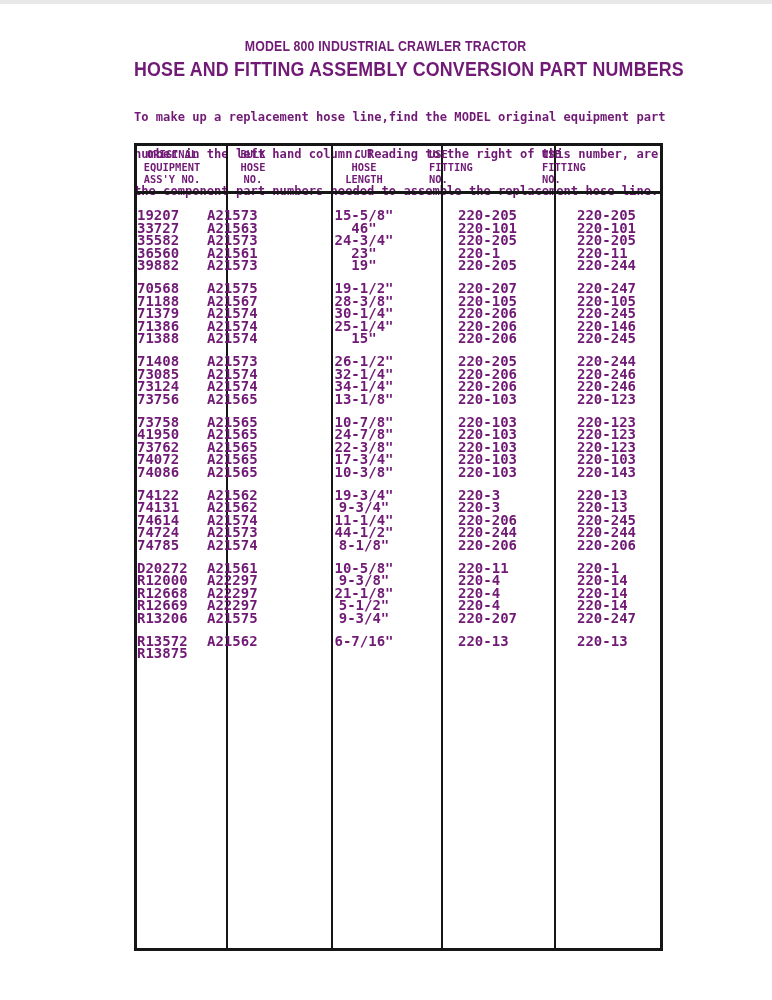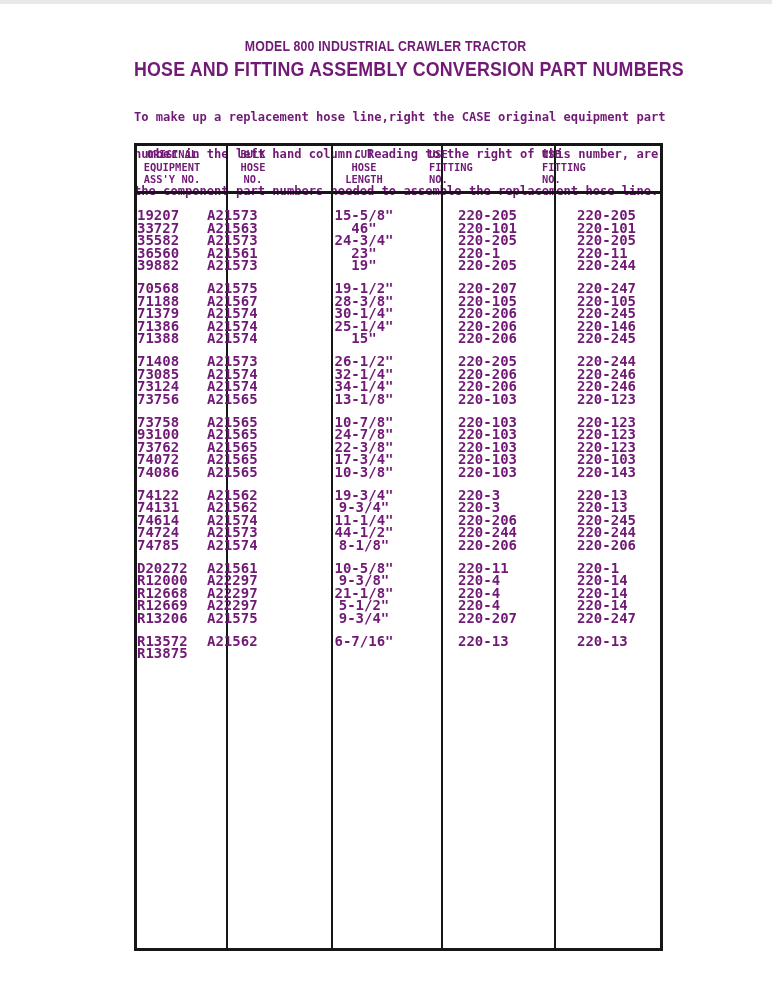--- a/index.html
+++ b/index.html
@@ -66,21 +66,21 @@
 
 <div class="page">
 
   <div class="model-line">
     <span>MODEL 800 INDUSTRIAL CRAWLER TRACTOR</span>
   </div>
 
   <div class="main-title">HOSE AND FITTING ASSEMBLY CONVERSION PART NUMBERS</div>
 
   <div class="intro">
-    <div>To make up a replacement hose line,right the CASE original equipment part</div>
+    <div>To make up a replacement hose line,find the MODEL original equipment part</div>
     <div>number in the left hand column. Reading to the right of this number, are</div>
     <div>the component part numbers needed to assemble the replacement hose line.</div>
   </div>
 
   <div class="ptable">
     <div class="vline v1"></div>
     <div class="vline v2"></div>
     <div class="vline v3"></div>
     <div class="vline v4"></div>
     <div class="hrule"></div>
@@ -220,21 +220,21 @@
         </div>
         <div class="group">
           <div class="trow">
             <span class="cell c1">73758</span>
             <span class="cell c2">A21565</span>
             <span class="cell c3">10-7/8"</span>
             <span class="cell c4">220-103</span>
             <span class="cell c5">220-123</span>
           </div>
           <div class="trow">
-            <span class="cell c1">93100</span>
+            <span class="cell c1">41950</span>
             <span class="cell c2">A21565</span>
             <span class="cell c3">24-7/8"</span>
             <span class="cell c4">220-103</span>
             <span class="cell c5">220-123</span>
           </div>
           <div class="trow">
             <span class="cell c1">73762</span>
             <span class="cell c2">A21565</span>
             <span class="cell c3">22-3/8"</span>
             <span class="cell c4">220-103</span>

